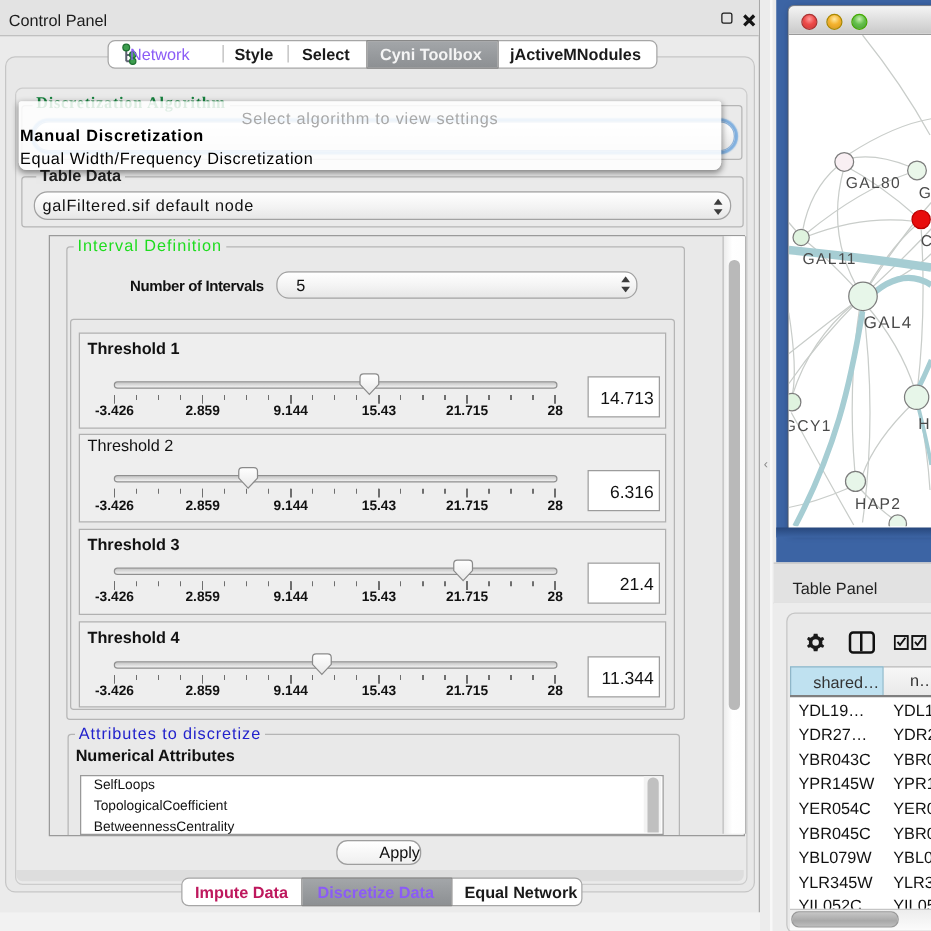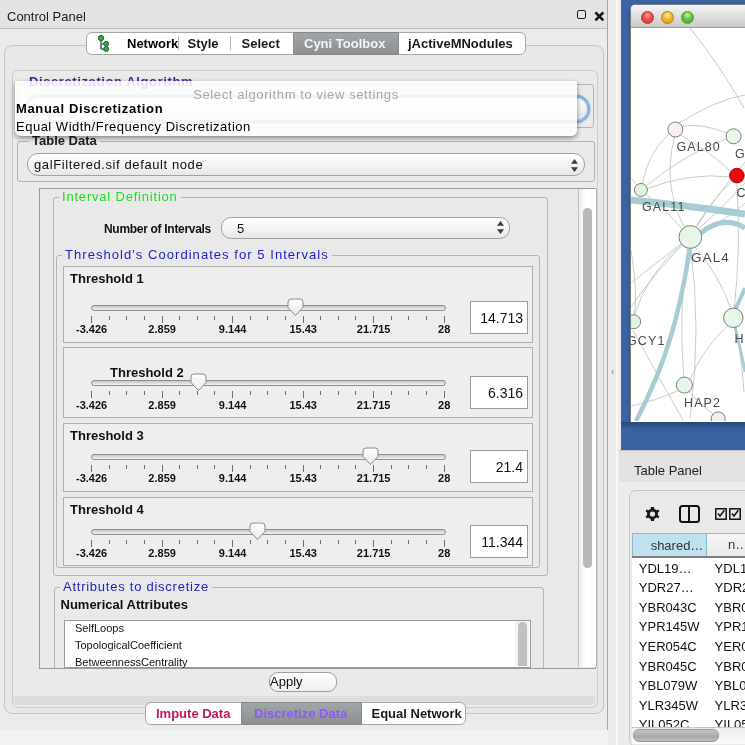--- a/index.html
+++ b/index.html
@@ -28,28 +28,28 @@
 <div class="abs" style="left:86px;top:32px;width:438px;height:21px;background:#ffffff;border:1px solid #a6a6a6;border-radius:6px;"></div>
 <div class="abs" style="left:293px;top:32px;width:104px;height:21px;background:linear-gradient(#a3a6a9,#8d9093);border:1px solid #888;border-radius:1px;"></div>
 <div class="abs" style="left:178px;top:36px;width:1px;height:14px;background:#b9b9b9;"></div>
 <div class="abs" style="left:230px;top:36px;width:1px;height:14px;background:#b9b9b9;"></div>
 <svg class="abs" style="left:96px;top:34px" width="14" height="18" viewBox="0 0 14 18">
   <path d="M5 4 L5 15 M5 10 L10 10 M5 15 L10 15" stroke="#5a6070" stroke-width="1.6" fill="none"></path>
   <circle cx="5" cy="4" r="2.7" fill="#3d9e4e" stroke="#1e7030"></circle>
   <circle cx="10.2" cy="9.8" r="2.5" fill="#3d9e4e" stroke="#1e7030"></circle>
   <circle cx="10.2" cy="15" r="2.5" fill="#3d9e4e" stroke="#1e7030"></circle>
 </svg>
-<div class="abs" style="left:127px;top:36px;font-weight:bold;color:#000000;">Network</div>
+<div class="abs" style="left:104px;top:36px;font-weight:normal;color:#8b5cf6;">Network</div>
 <div class="abs" style="left:187.5px;top:36px;font-weight:bold;color:#1a1a1a;">Style</div>
 <div class="abs" style="left:241.5px;top:36px;font-weight:bold;color:#1a1a1a;">Select</div>
 <div class="abs" style="left:304px;top:36px;font-weight:bold;color:#f4f4f4;">Cyni Toolbox</div>
 <div class="abs" style="left:408px;top:36px;font-weight:bold;color:#1a1a1a;">jActiveMNodules</div>
 
 <div class="abs" style="left:17px;top:84px;width:575px;height:42px;border:1px solid #b5b5b5;border-radius:3px;"></div>
-<div class="gbt" style="left:26px;top:75px;font-weight:bold;color:#4c1d95;letter-spacing:0.6px;">Discretization Algorithm</div>
+<div class="gbt" style="left:26px;top:75px;font-weight:bold;color:#15803d;letter-spacing:0.6px;font-family:Liberation Serif, serif;">Discretization Algorithm</div>
 
 <div class="abs" style="left:27px;top:97px;width:559px;height:22px;border:1px solid #8fb3d9;border-radius:12px;
      background:linear-gradient(#ffffff,#f1f1f1 55%,#e6e6e6);box-shadow:0 0 1px 2.5px rgba(100,160,220,0.8);"></div>
 
 <div class="abs" style="left:17px;top:141px;width:576px;height:39px;border:1px solid #b5b5b5;border-radius:3px;"></div>
 <div class="gbt" style="left:29px;top:134px;font-weight:bold;color:#222;">Table Data</div>
 <div class="abs combo" style="left:27px;top:153px;width:556px;height:21px;border:1px solid #a2a2a2;border-radius:11px;
      background:linear-gradient(#ffffff,#f3f3f3 55%,#e7e7e7);"></div>
 <div class="abs" style="left:34px;top:157px;color:#111;letter-spacing:0.6px;">galFiltered.sif default node</div>
 <svg class="abs" style="left:570px;top:159px" width="9" height="13" viewBox="0 0 9 13">
@@ -67,21 +67,20 @@
 <div class="abs" style="left:13px;top:8px;width:493px;height:377px;border:1px solid #b5b5b5;border-radius:3px;"></div>
     <div class="gbt" style="left:19px;top:1px;color:#1edc1e;letter-spacing:0.8px;">Interval Definition</div>
     <div class="abs" style="left:64px;top:32.5px;font-weight:bold;font-size:12px;letter-spacing:-0.3px;">Number of Intervals</div>
     <div class="abs" style="left:181px;top:28px;width:287px;height:20px;border:1px solid #a2a2a2;border-radius:10px;background:linear-gradient(#ffffff,#f3f3f3 55%,#e7e7e7);"></div>
     <div class="abs" style="left:197px;top:32px;">5</div>
     <svg class="abs" style="left:456px;top:32px" width="9" height="13" viewBox="0 0 9 13">
       <path d="M4.5 0 L8 4.7 L1 4.7 Z" fill="#3c3c3c"></path>
       <path d="M4.5 13 L8 8.3 L1 8.3 Z" fill="#3c3c3c"></path>
     </svg>
     <div class="abs" style="left:16px;top:66px;width:482px;height:311px;border:1px solid #b5b5b5;border-radius:3px;"></div>
-    <div class="gbt" style="left:22px;top:59px;color:#2222cc;letter-spacing:1.05px;">Threshold's Coordinates for 5 Intervals</div>
     <div class="abs" style="left:22.5px;top:77px;width:468px;height:75px;background:#eeeeee;border:1px solid #b0b0b0;"></div>
     <div class="abs" style="left:30px;top:82px;font-weight:bold;text-align:center;">Threshold 1</div>
     <div class="abs" style="left:51px;top:115.69999999999999px;width:353px;height:4px;border:1px solid #8f8f8f;border-radius:3px;background:linear-gradient(#c6c6c6,#f2f2f2);"></div>
     <div class="abs" style="left:51.099999999999994px;top:126.5px;width:354px;height:4.5px;background:repeating-linear-gradient(90deg,#6e6e6e 0,#6e6e6e 1px,transparent 1px,transparent 17.63px);"></div>
     <div class="abs" style="left:51.099999999999994px;top:126.5px;width:354px;height:7px;background:repeating-linear-gradient(90deg,#6e6e6e 0,#6e6e6e 1.2px,transparent 1.2px,transparent 70.52px);"></div>
     <div class="abs" style="left:51.599999999999994px;top:134.2px;transform:translateX(-50%);font-size:11px;font-weight:bold;">-3.426</div>
     <div class="abs" style="left:122.12px;top:134.2px;transform:translateX(-50%);font-size:11px;font-weight:bold;">2.859</div>
     <div class="abs" style="left:192.64px;top:134.2px;transform:translateX(-50%);font-size:11px;font-weight:bold;">9.144</div>
     <div class="abs" style="left:263.15999999999997px;top:134.2px;transform:translateX(-50%);font-size:11px;font-weight:bold;">15.43</div>
     <div class="abs" style="left:333.67999999999995px;top:134.2px;transform:translateX(-50%);font-size:11px;font-weight:bold;">21.715</div>
@@ -91,21 +90,21 @@
       <defs>
         <linearGradient id="tg" x1="0" y1="0" x2="0" y2="1">
           <stop offset="0" stop-color="#ffffff"></stop>
           <stop offset="1" stop-color="#e8e8e8"></stop>
         </linearGradient>
       </defs>
     </svg>
     <div class="abs" style="left:430px;top:112px;width:56px;height:31px;background:#fff;border:1px solid #9c9c9c;"></div>
     <div class="abs" style="left:430px;top:120.69999999999999px;width:53px;text-align:right;font-size:14px;">14.713</div>
     <div class="abs" style="left:22.5px;top:158px;width:468px;height:68.5px;background:#eeeeee;border:1px solid #b0b0b0;"></div>
-    <div class="abs" style="left:30px;top:176px;font-weight:bold;margin-left:40px;">Threshold 2</div>
+    <div class="abs" style="left:30px;top:160px;font-weight:normal;">Threshold 2</div>
     <div class="abs" style="left:51px;top:191px;width:353px;height:4px;border:1px solid #8f8f8f;border-radius:3px;background:linear-gradient(#c6c6c6,#f2f2f2);"></div>
     <div class="abs" style="left:51.099999999999994px;top:201.8px;width:354px;height:4.5px;background:repeating-linear-gradient(90deg,#6e6e6e 0,#6e6e6e 1px,transparent 1px,transparent 17.63px);"></div>
     <div class="abs" style="left:51.099999999999994px;top:201.8px;width:354px;height:7px;background:repeating-linear-gradient(90deg,#6e6e6e 0,#6e6e6e 1.2px,transparent 1.2px,transparent 70.52px);"></div>
     <div class="abs" style="left:51.599999999999994px;top:209.5px;transform:translateX(-50%);font-size:11px;font-weight:bold;">-3.426</div>
     <div class="abs" style="left:122.12px;top:209.5px;transform:translateX(-50%);font-size:11px;font-weight:bold;">2.859</div>
     <div class="abs" style="left:192.64px;top:209.5px;transform:translateX(-50%);font-size:11px;font-weight:bold;">9.144</div>
     <div class="abs" style="left:263.15999999999997px;top:209.5px;transform:translateX(-50%);font-size:11px;font-weight:bold;">15.43</div>
     <div class="abs" style="left:333.67999999999995px;top:209.5px;transform:translateX(-50%);font-size:11px;font-weight:bold;">21.715</div>
     <div class="abs" style="left:404.19999999999993px;top:209.5px;transform:translateX(-50%);font-size:11px;font-weight:bold;">28</div>
     <svg class="abs" style="left:150px;top:184px" width="17" height="19" viewBox="0 0 17 19">
@@ -170,21 +169,21 @@
     <div class="abs" style="left:35px;top:433px;font-size:11px;">SelfLoops</div>
     <div class="abs" style="left:35px;top:449.8px;font-size:11px;">TopologicalCoefficient</div>
     <div class="abs" style="left:35px;top:466.6px;font-size:11px;">BetweennessCentrality</div>
     <div class="abs" style="left:474.6px;top:432px;width:14px;height:45px;background:#f3f3f3;"></div>
     <div class="abs" style="left:478.29999999999995px;top:432.5px;width:8.8px;height:44.5px;border-radius:4.4px 4.4px 0 0;background:#c0c0c0;"></div>
   </div>
 
 <div class="abs" style="left:577.5px;top:189px;width:17px;height:478px;background:linear-gradient(90deg,#ececec,#ffffff 40%,#fdfdfd);border-left:1px solid #bdbdbd;border-right:1px solid #b5b5b5;"></div>
 <div class="abs" style="left:583.2px;top:207.5px;width:8.6px;height:360px;border-radius:4.3px;background:#b9b9b9;"></div>
 
-<div class="abs" style="left:269px;top:672px;width:66px;height:18px;background:linear-gradient(#ffffff,#efefef);border:1px solid #9e9e9e;border-radius:9px;text-align:left;line-height:18px;">Apply</div>
+<div class="abs" style="left:269px;top:672px;width:66px;height:18px;background:linear-gradient(#ffffff,#efefef);border:1px solid #9e9e9e;border-radius:9px;text-align:right;line-height:18px;">Apply</div>
 
 <div class="abs" style="left:145px;top:702px;width:319px;height:21px;background:#ffffff;border:1px solid #a6a6a6;border-radius:6px;"></div>
 <div class="abs" style="left:241px;top:702px;width:119px;height:21px;background:linear-gradient(#a3a6a9,#8d9093);border:1px solid #888;border-radius:1px;"></div>
 <div class="abs" style="left:156px;top:706px;font-weight:bold;color:#be185d;">Impute Data</div>
 <div class="abs" style="left:254px;top:706px;font-weight:bold;color:#8b5cf6;">Discretize Data</div>
 <div class="abs" style="left:371.5px;top:706px;font-weight:bold;color:#1a1a1a;">Equal Network</div>
 
 <div class="abs" style="left:0;top:730px;width:608px;height:15px;background:#f2f2f2;"></div>
 <div class="abs" style="left:608px;top:0;width:13px;height:745px;background:#ececec;"></div>
 <div class="abs" style="left:616px;top:0;width:2px;height:745px;background:#f8f8f8;"></div>

